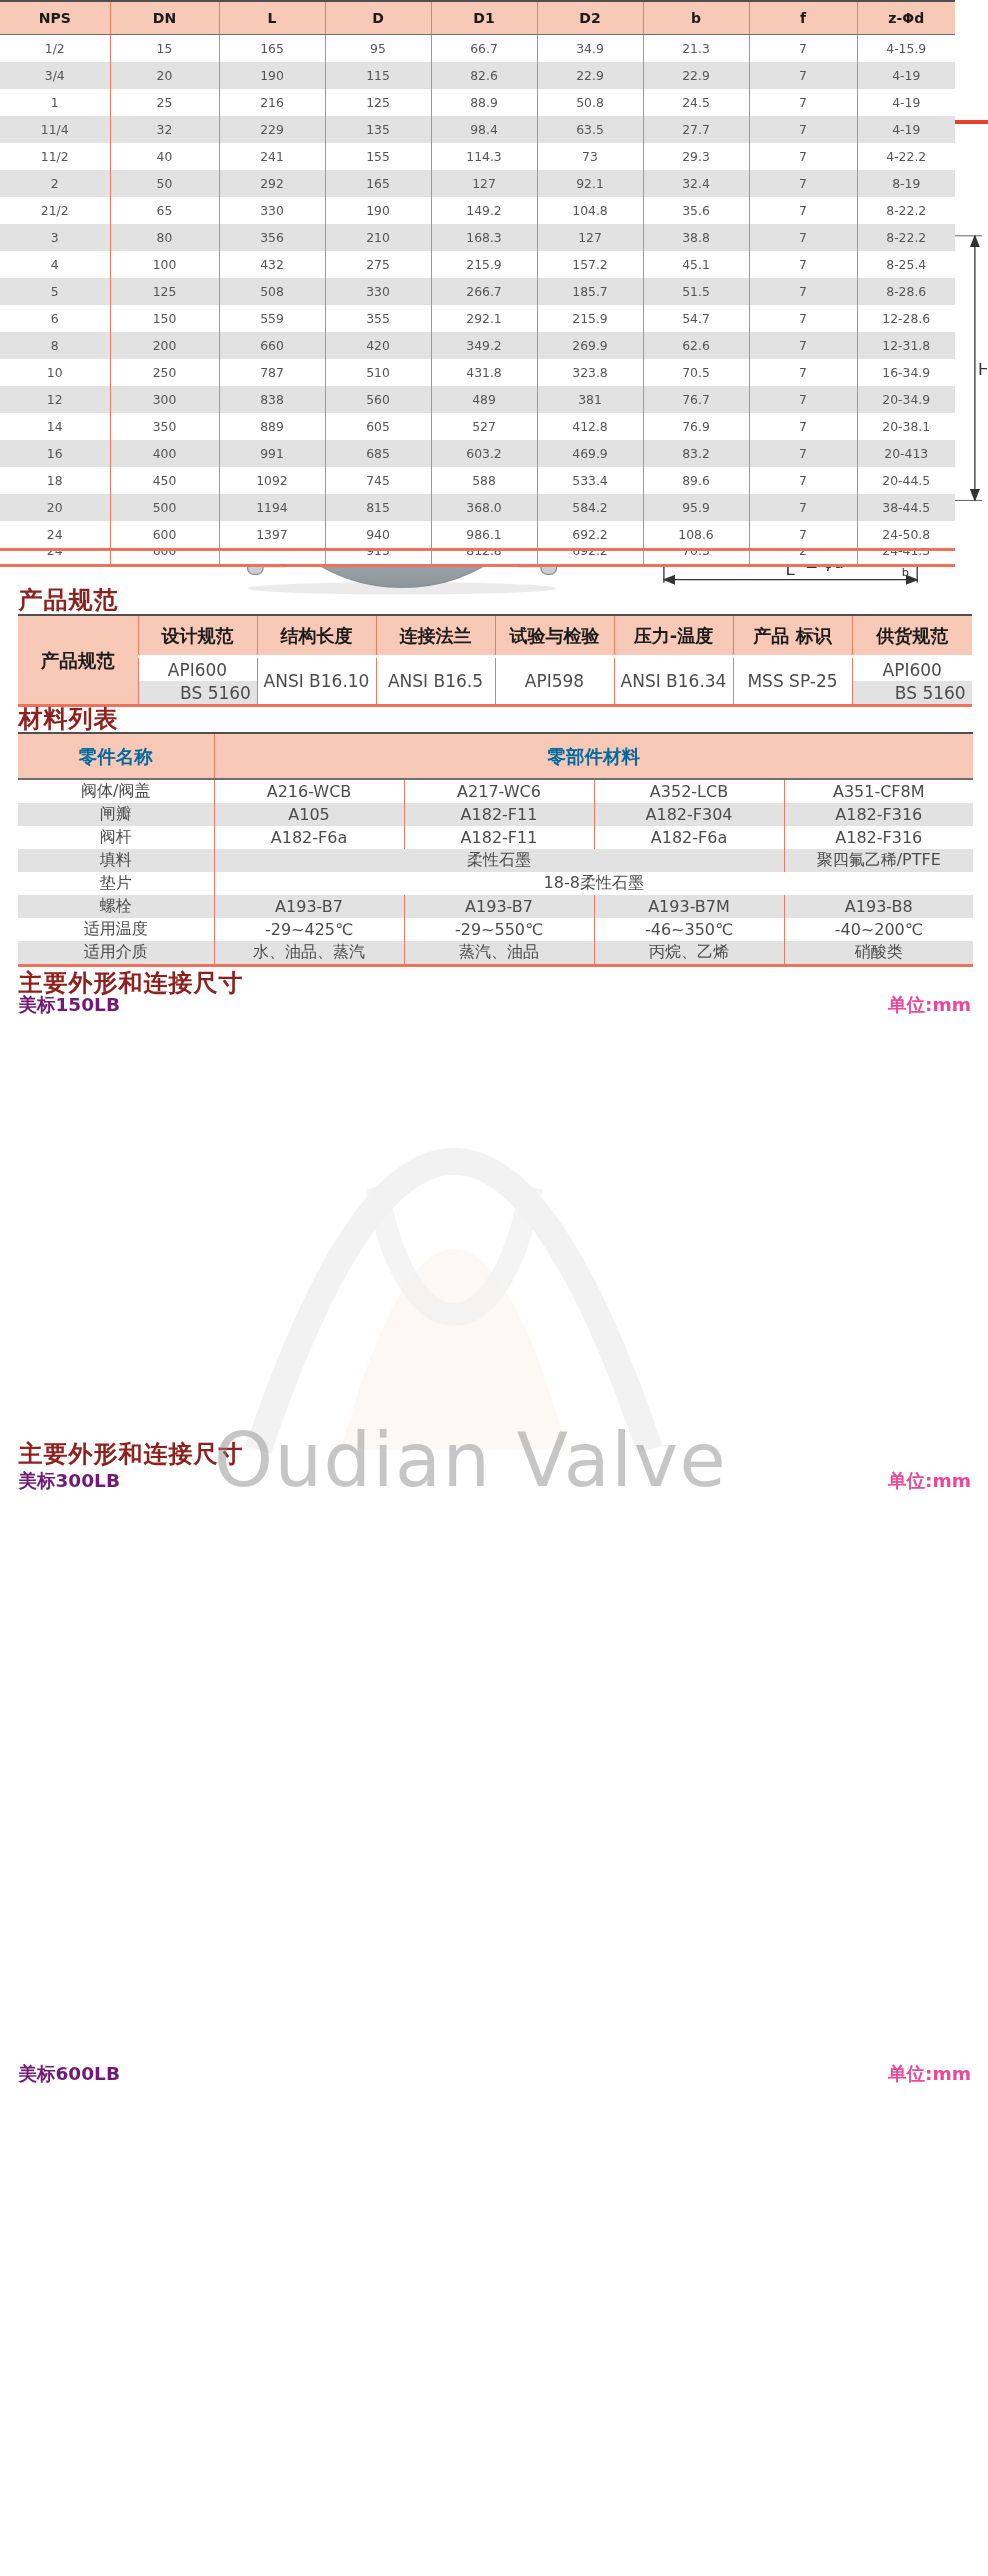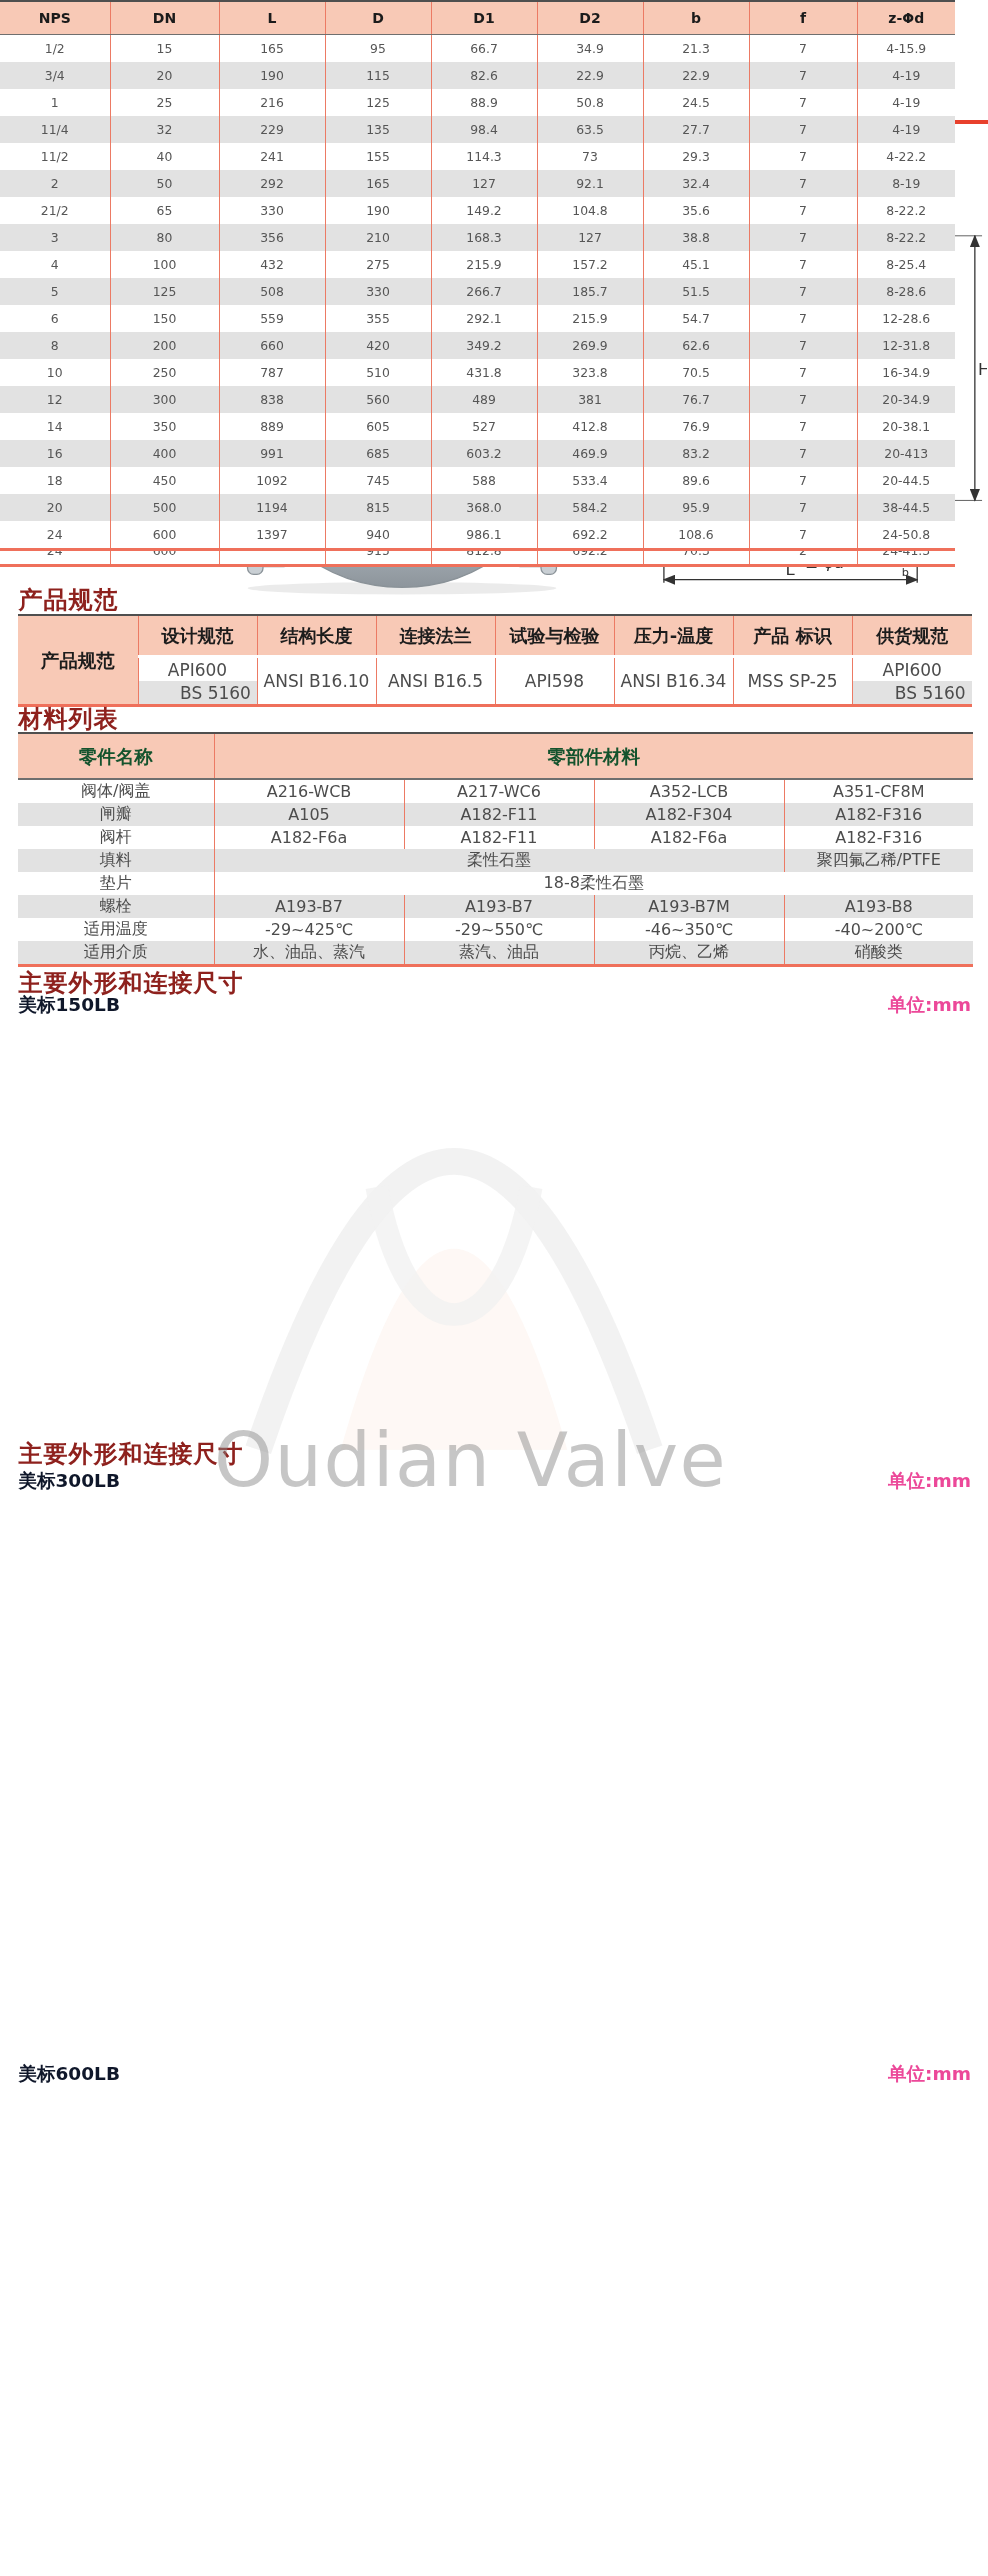--- a/index.html
+++ b/index.html
@@ -13,39 +13,39 @@
   #accent-rule{left:18.5px;top:120px;width:970px;height:3.6px;background:#e8402c;}
   #model-code{left:19.6px;top:134px;font-size:28px;font-style:italic;font-weight:700;color:#ea5443;}
 
   
   #features{left:30px;top:192px;width:242px;}
   #features .f-head{font-size:23px;font-weight:700;color:#141414;margin-bottom:8.2px;}
   #features .feature-item{font-size:18.5px;color:#3d3d3d;line-height:28px;white-space:nowrap;}
 
   
   .sec-title{font-size:24px;font-weight:700;color:#8e211d;letter-spacing:1px;}
-  .sub-red{font-size:18.5px;font-weight:700;color:#0f172a;}
+  .sub-red{font-size:18.5px;font-weight:700;color:#701a75;}
   .unit-label{width:953px;text-align:right;font-size:18.5px;font-weight:700;color:#ec4899;}
 
   
   table.tbl{border-collapse:collapse;table-layout:fixed;width:953px;background:#fff;
             border-top:2.1px solid #4f4f4f;border-bottom:3.1px solid #ef705b;}
   .tbl th,.tbl td{text-align:center;vertical-align:middle;padding:0;overflow:hidden;white-space:nowrap;}
   .tbl td+td,.tbl th+th,.tbl th+td{border-left:1px solid #ec7a64;}
   .tbl tr.stripe td,.tbl tr.stripe th{background:#e2e2e2;}
   .tbl td,.tbl tbody th{background:#fff;}
 
   
   .spec .ph{background:#f8c9b6;height:39px;font-size:18px;font-weight:700;color:#1c1c1c;border-bottom:3.1px solid #fff;}
   .spec .rowlabel{background:#f8c9b6;font-size:18.5px;font-weight:700;color:#1c1c1c;border-right:1px solid #ec7a64;}
   .spec td{height:23px;font-size:17px;color:#4c4c4c;}
   .spec td.gray{background:#e2e2e2;padding-left:36px;}
 
   
-  .mat .ph{background:#f8c9b6;height:44px;font-size:18.5px;font-weight:700;color:#14532d;border-bottom:2.1px solid #6f6f6f;}
+  .mat .ph{background:#f8c9b6;height:44px;font-size:18.5px;font-weight:700;color:#0369a1;border-bottom:2.1px solid #6f6f6f;}
   .mat tbody th,.mat td{height:23px;font-size:16px;font-weight:400;color:#4c4c4c;}
 
   
   .dims thead th{background:#f8c9b6;font-weight:700;color:#1b1b1b;border-bottom:1.5px solid #6f6f6f;}
   .dims td{color:#565656;}
   .dims td+td,.dims th+th{border-left:0.8px solid #ec7a64;}
   .t150 thead th{height:19.6px;font-size:13.4px;}
   .t150 td{height:18px;font-size:12.4px;}
   .t300 thead th{height:29px;font-size:14px;}
   .t300 td{height:28px;font-size:12.4px;}

